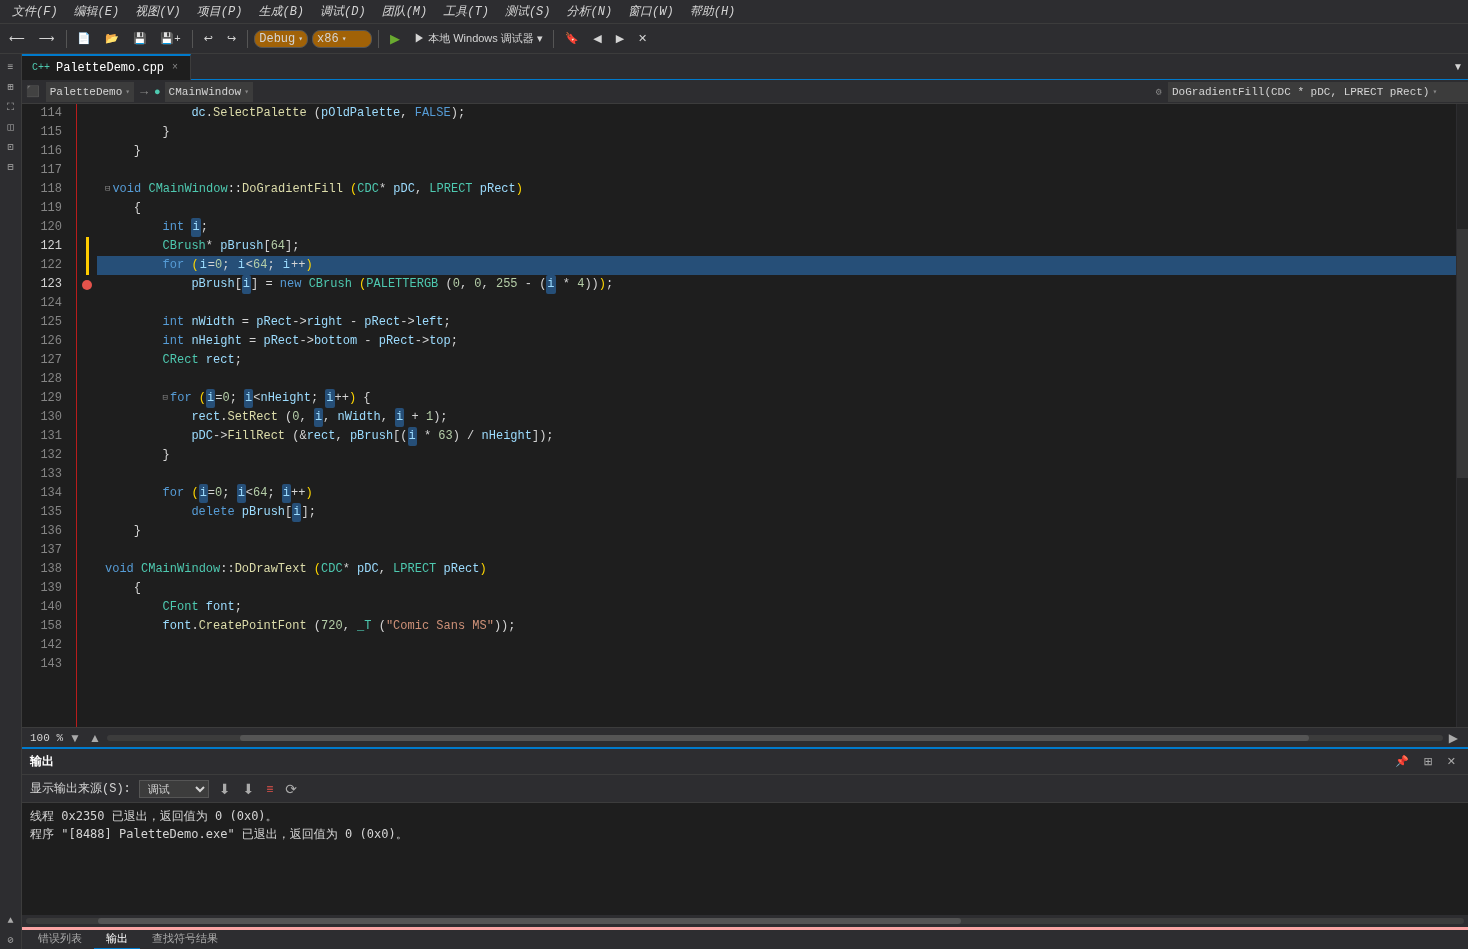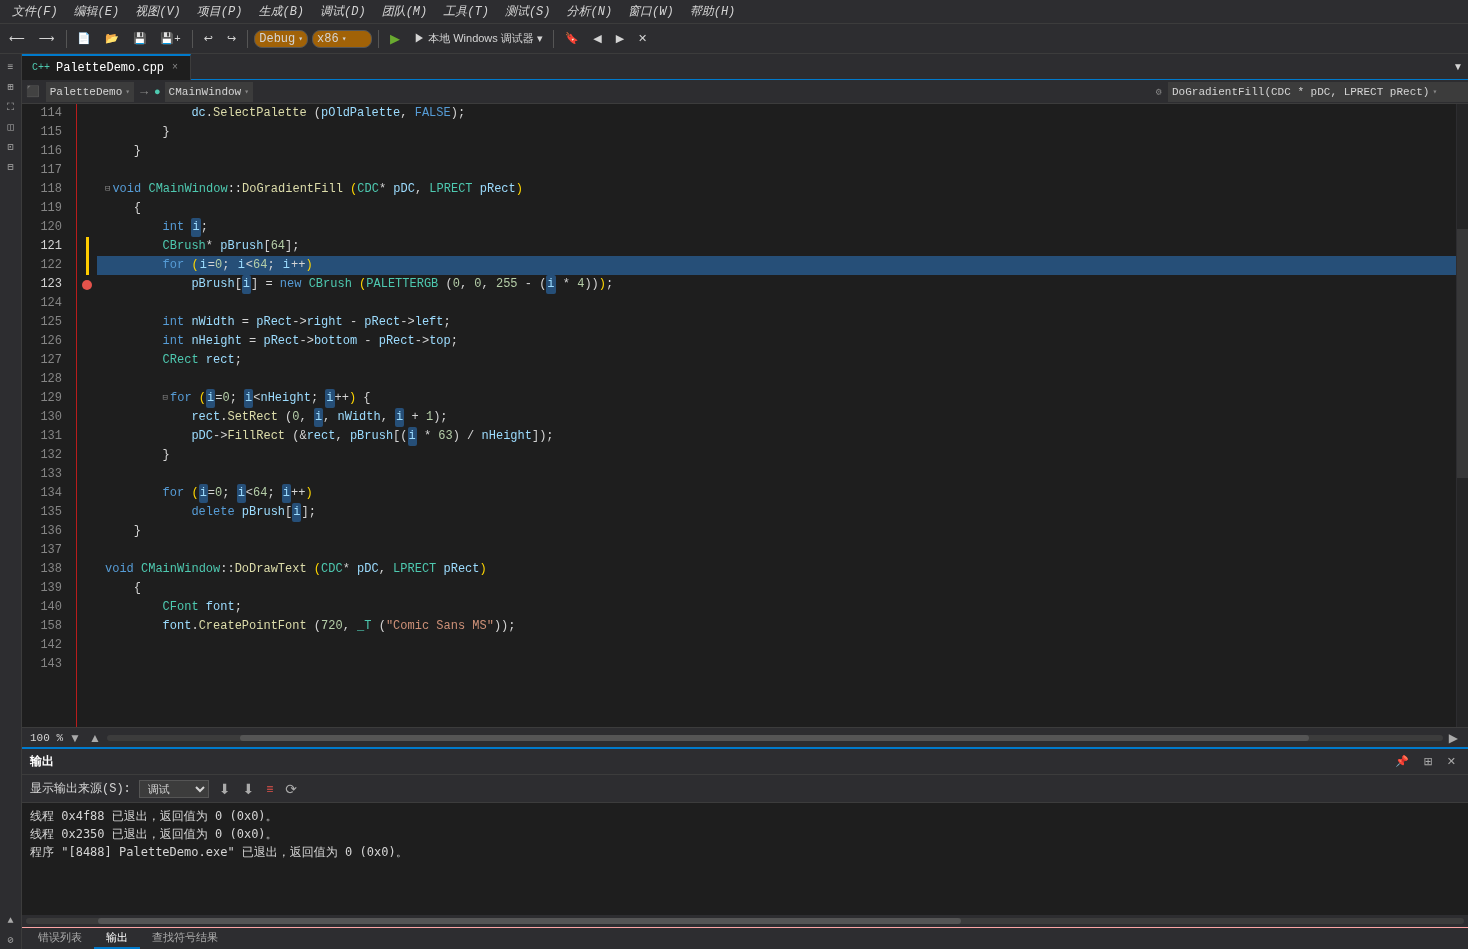--- a/index.html
+++ b/index.html
@@ -438,21 +438,21 @@
       border-radius: 3px;
     }
 
     
     #bottom-tabs {
       height: 22px;
       background: #2d2d30;
       display: flex;
       align-items: center;
       padding: 7px 4px;
-      border-top: 1px solid #fca5a5;
+      border-top: 3px solid #fca5a5;
       flex-shrink: 0;
     }
     .bottom-tab {
       font-size: 11px;
       color: #aaa;
       padding: 2px 12px;
       cursor: pointer;
       border-bottom: 2px solid transparent;
     }
     .bottom-tab.active {
@@ -774,21 +774,20 @@
       <span class="output-label">显示输出来源(S):</span>
       <select class="output-select">
         <option>调试</option>
       </select>
       <button class="output-icon-btn">⬇</button>
       <button class="output-icon-btn">⬇</button>
       <button class="output-icon-btn" style="color:#e5534b; font-size:12px;">≡</button>
       <button class="output-icon-btn">⟳</button>
     </div>
     <div id="output-content">
-      <div class="output-line">线程 0x4f88 已退出，返回值为 0 (0x0)。</div>
       <div class="output-line">线程 0x2350 已退出，返回值为 0 (0x0)。</div>
       <div class="output-line">程序 "[8488] PaletteDemo.exe" 已退出，返回值为 0 (0x0)。</div>
     </div>
     <div id="output-scroll-h">
       <div class="h-scroll-track">
         <div class="h-scroll-thumb"></div>
       </div>
     </div>
   </div>
 

